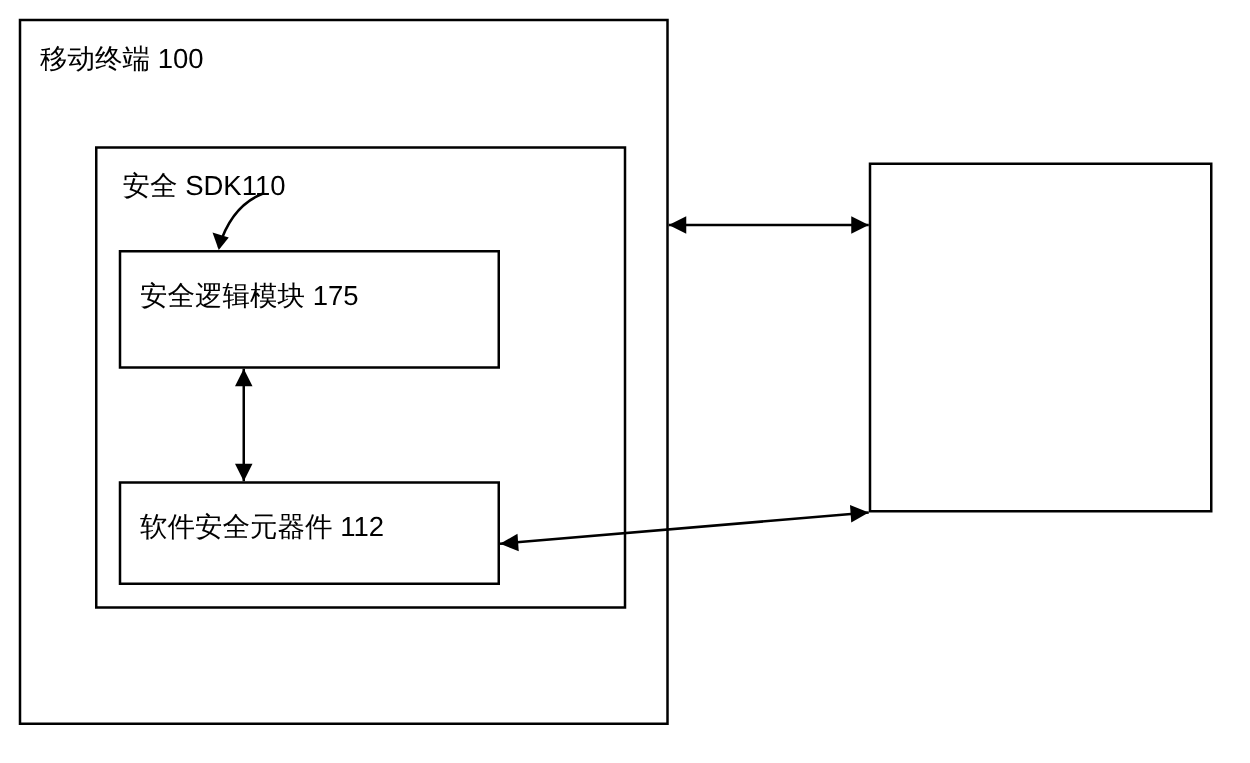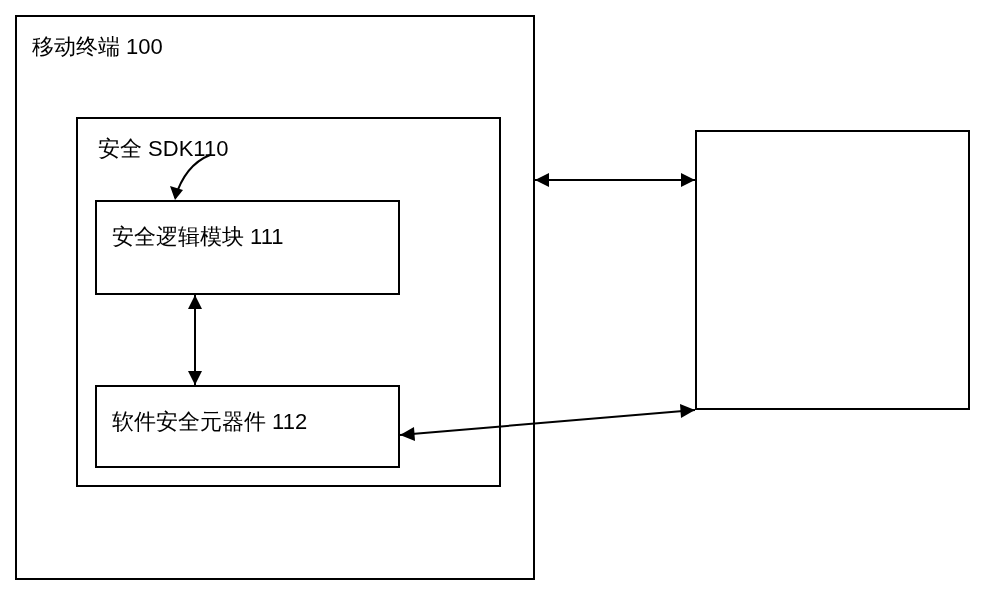--- a/index.html
+++ b/index.html
@@ -46,21 +46,21 @@
 
 <div class="box" style="left:15px; top:15px; width:520px; height:565px;">
   <span class="label" style="left:15px; top:15px;">移动终端 100</span>
 </div>
 
 <div class="box" style="left:60px; top:117px; width:425px; height:370px;margin-left:16px;">
   <span class="label" style="left:20px; top:15px;">安全 SDK110</span>
 </div>
 
 <div class="box" style="left:95px; top:200px; width:305px; height:95px;">
-  <span class="label" style="left:15px; top:20px;">安全逻辑模块 111</span>
+  <span class="label" style="left:15px; top:20px;">安全逻辑模块 175</span>
 </div>
 
 <div class="box" style="left:95px; top:385px; width:305px; height:83px;">
   <span class="label" style="left:15px; top:20px;">软件安全元器件 112</span>
 </div>
 
 <div class="box" style="left:695px; top:130px; width:275px; height:280px;">
 </div>
 
 <svg>

